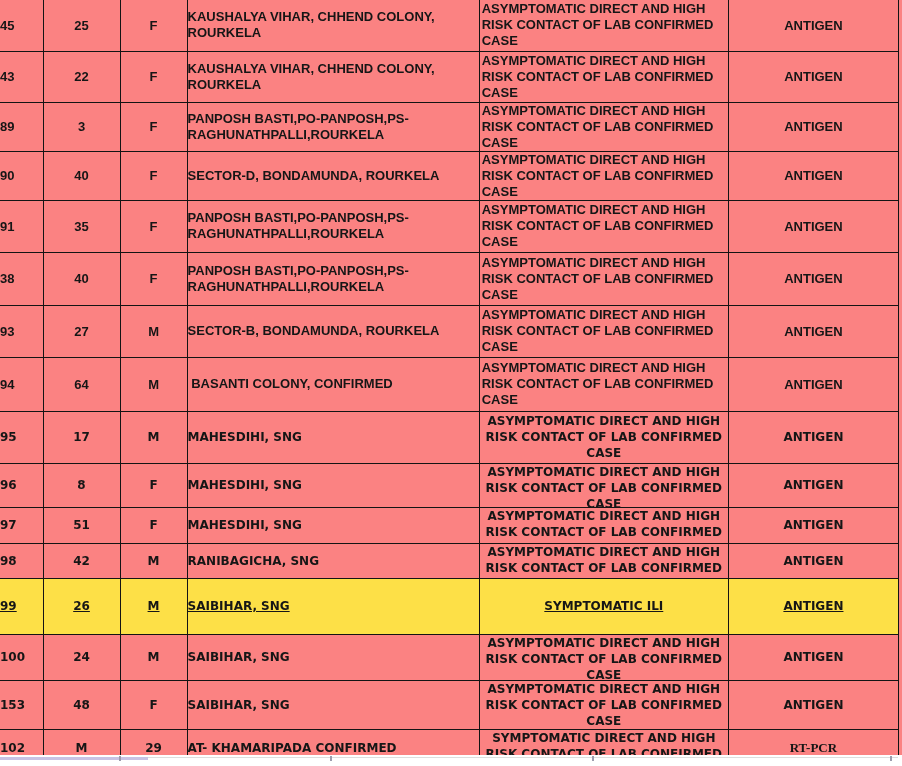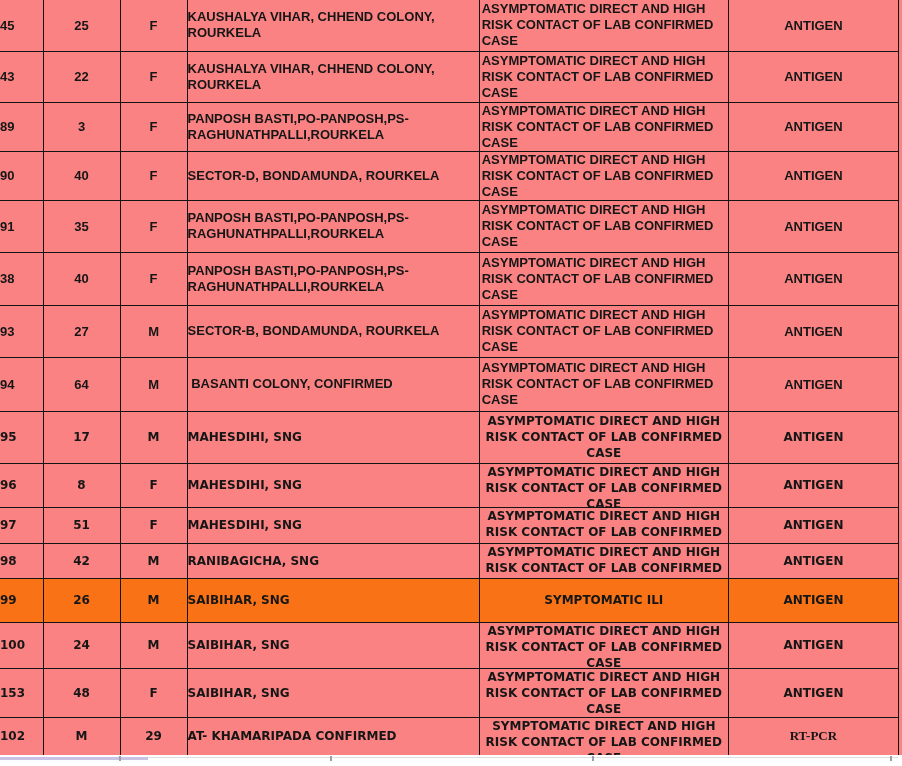--- a/index.html
+++ b/index.html
@@ -28,21 +28,21 @@
   }
   table.grid tr td:first-child{border-left:none;}
   table.grid tr:first-child td{border-top:none;}
   col.w-sl{width:43px;} col.w-age{width:77px;} col.w-gen{width:67px;}
   col.w-addr{width:292px;} col.w-cat{width:249px;} col.w-test{width:170px;}
 
   
   tr.f1{font-size:13px;}
   tr.f2{font-family:"DejaVu Sans",sans-serif;font-size:12px;}
 
-  tr.hl td{background:#f97316;}
+  tr.hl td{background:#fde047;text-decoration:underline;}
 
   td.c-sl{padding-left:3px;}
   td.c-age,td.c-gen{text-align:center;}
   td.c-addr{padding-left:4px;}
   td.c-addr .addr{white-space:pre-wrap;line-height:16px;display:block;}
   td.c-test{text-align:center;}
   tr.test-serif td.c-test .test{font-family:"Liberation Serif",serif;font-size:13px;}
 
   td.c-cat{vertical-align:top;}
   .clip{
@@ -351,21 +351,21 @@
       <td class="c-age">
         <span class="age">26</span>
       </td>
       <td class="c-gen">
         <span class="gen">M</span>
       </td>
       <td class="c-addr">
         <span class="addr">SAIBIHAR, SNG</span>
       </td>
       <td class="c-cat">
-        <div class="clip" style="height: 43px;">
+        <div class="clip" style="height: 55px;">
           <span class="cat">SYMPTOMATIC ILI</span>
         </div>
       </td>
       <td class="c-test">
         <span class="test">ANTIGEN</span>
       </td>
     </tr>
         <tr class="row f2 cat-center cat-top" style="height: 46px;">
       <td class="c-sl">
         <span class="sl">100</span>

